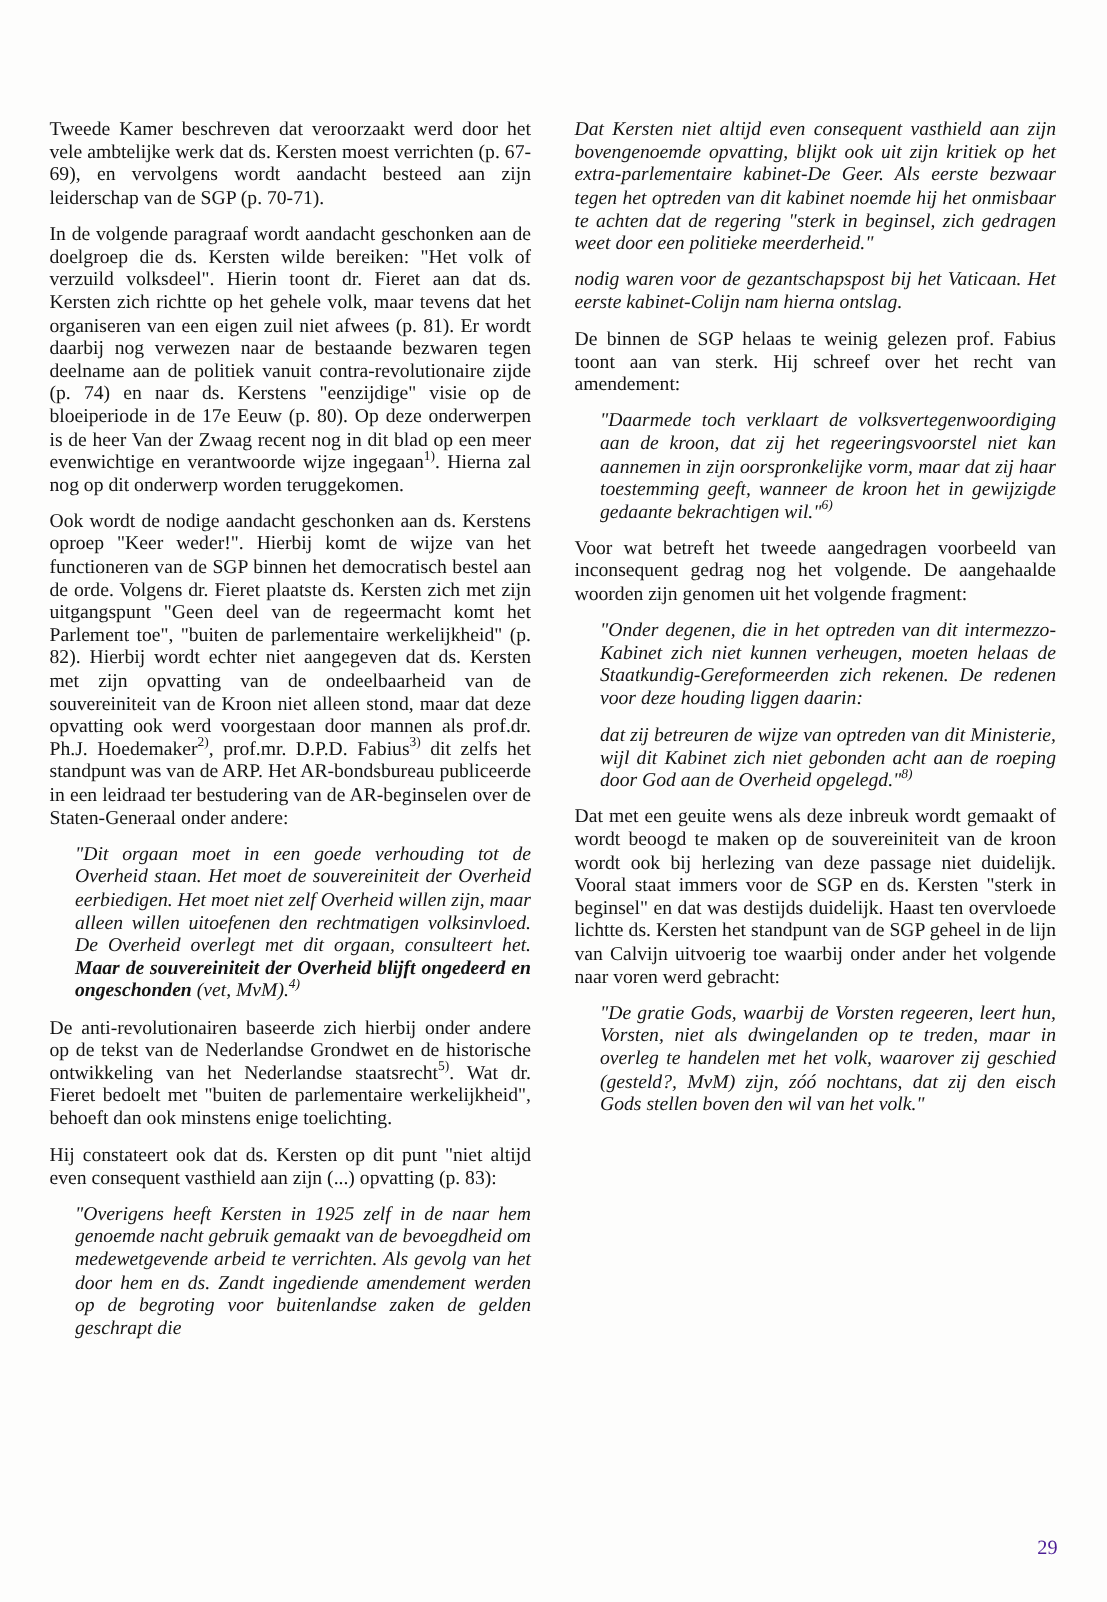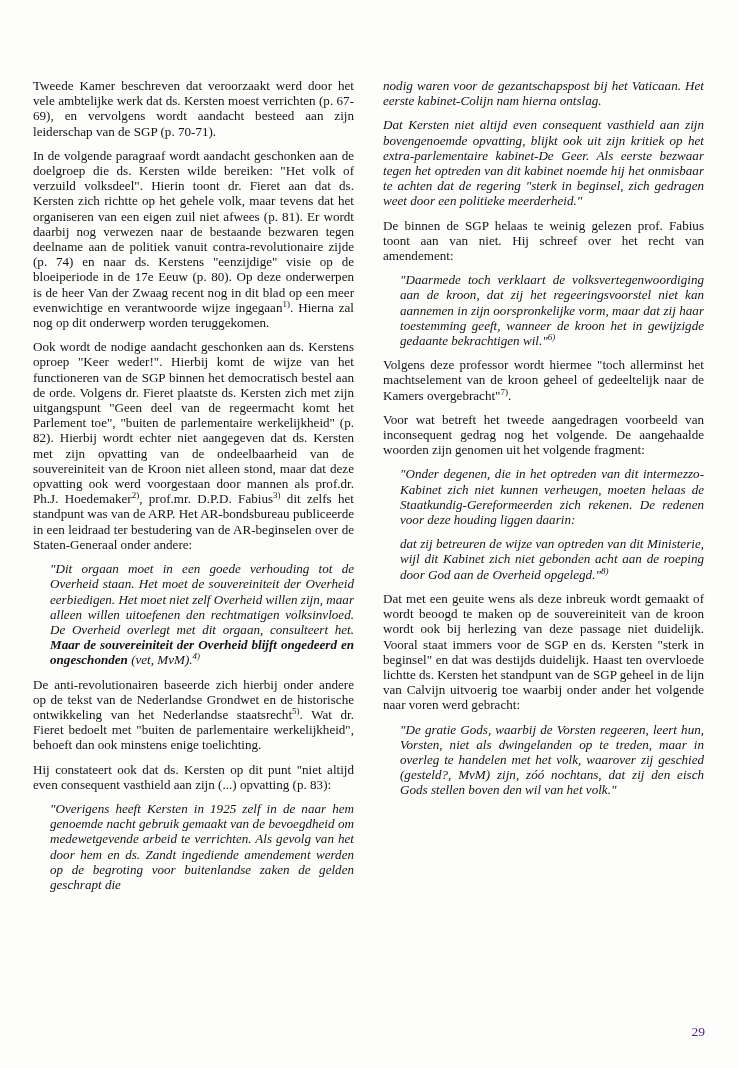--- a/index.html
+++ b/index.html
@@ -88,30 +88,29 @@
       <p><span>De anti-revolutionairen baseerde zich hierbij onder andere op de tekst van de Nederlandse Grondwet en de historische ontwikkeling van het Nederlandse staatsrecht</span><span class="sup">5)</span><span>. Wat dr. Fieret bedoelt met "buiten de parlementaire werkelijkheid", behoeft dan ook minstens enige toelichting.</span></p>
 
       <p>Hij constateert ook dat ds. Kersten op dit punt "niet altijd even consequent vasthield aan zijn (...) opvatting (p. 83):</p>
 
       <div class="quote">"Overigens heeft Kersten in 1925 zelf in de naar hem genoemde nacht gebruik gemaakt van de bevoegdheid om medewetgevende arbeid te verrichten. Als gevolg van het door hem en ds. Zandt ingediende amendement werden op de begroting voor buitenlandse zaken de gelden geschrapt die</div>
 
     </div>
 
     <div class="col">
 
+      <div class="quote nopad">Dat Kersten niet altijd even consequent vasthield aan zijn bovengenoemde opvatting, blijkt ook uit zijn kritiek op het extra-parlementaire kabinet-De Geer. Als eerste bezwaar tegen het optreden van dit kabinet noemde hij het onmisbaar te achten dat de regering "sterk in beginsel, zich gedragen weet door een politieke meerderheid."</div>
+
       <div class="quote nopad">nodig waren voor de gezantschapspost bij het Vaticaan. Het eerste kabinet-Colijn nam hierna ontslag.</div>
 
-      <div class="quote nopad">Dat Kersten niet altijd even consequent vasthield aan zijn bovengenoemde opvatting, blijkt ook uit zijn kritiek op het extra-parlementaire kabinet-De Geer. Als eerste bezwaar tegen het optreden van dit kabinet noemde hij het onmisbaar te achten dat de regering "sterk in beginsel, zich gedragen weet door een politieke meerderheid."</div>
 
-
-      <p>De binnen de SGP helaas te weinig gelezen prof. Fabius toont aan van niet. Hij schreef over het recht van amendement:</p>
+      <p>De binnen de SGP helaas te weinig gelezen prof. Fabius toont aan van sterk. Hij schreef over het recht van amendement:</p>
 
       <div class="quote"><span>"Daarmede toch verklaart de volksvertegenwoordiging aan de kroon, dat zij het regeeringsvoorstel niet kan aannemen in zijn oorspronkelijke vorm, maar dat zij haar toestemming geeft, wanneer de kroon het in gewijzigde gedaante bekrachtigen wil."</span><span class="sup">6)</span></div>
 
-      <p><span>Volgens deze professor wordt hiermee "toch allerminst het machtselement van de kroon geheel of gedeeltelijk naar de Kamers overgebracht"</span><span class="sup">7)</span><span>.</span></p>
 
       <p>Voor wat betreft het tweede aangedragen voorbeeld van inconsequent gedrag nog het volgende. De aangehaalde woorden zijn genomen uit het volgende fragment:</p>
 
       <div class="quote">"Onder degenen, die in het optreden van dit intermezzo-Kabinet zich niet kunnen verheugen, moeten helaas de Staatkundig-Gereformeerden zich rekenen. De redenen voor deze houding liggen daarin:</div>
       <div class="quote"><span>dat zij betreuren de wijze van optreden van dit Ministerie, wijl dit Kabinet zich niet gebonden acht aan de roeping door God aan de Overheid opgelegd."</span><span class="sup">8)</span></div>
 
       <p>Dat met een geuite wens als deze inbreuk wordt gemaakt of wordt beoogd te maken op de souvereiniteit van de kroon wordt ook bij herlezing van deze passage niet duidelijk. Vooral staat immers voor de SGP en ds. Kersten "sterk in beginsel" en dat was destijds duidelijk. Haast ten overvloede lichtte ds. Kersten het standpunt van de SGP geheel in de lijn van Calvijn uitvoerig toe waarbij onder ander het volgende naar voren werd gebracht:</p>
 
       <div class="quote">"De gratie Gods, waarbij de Vorsten regeeren, leert hun, Vorsten, niet als dwingelanden op te treden, maar in overleg te handelen met het volk, waarover zij geschied (gesteld?, MvM) zijn, zóó nochtans, dat zij den eisch Gods stellen boven den wil van het volk."</div>
 

